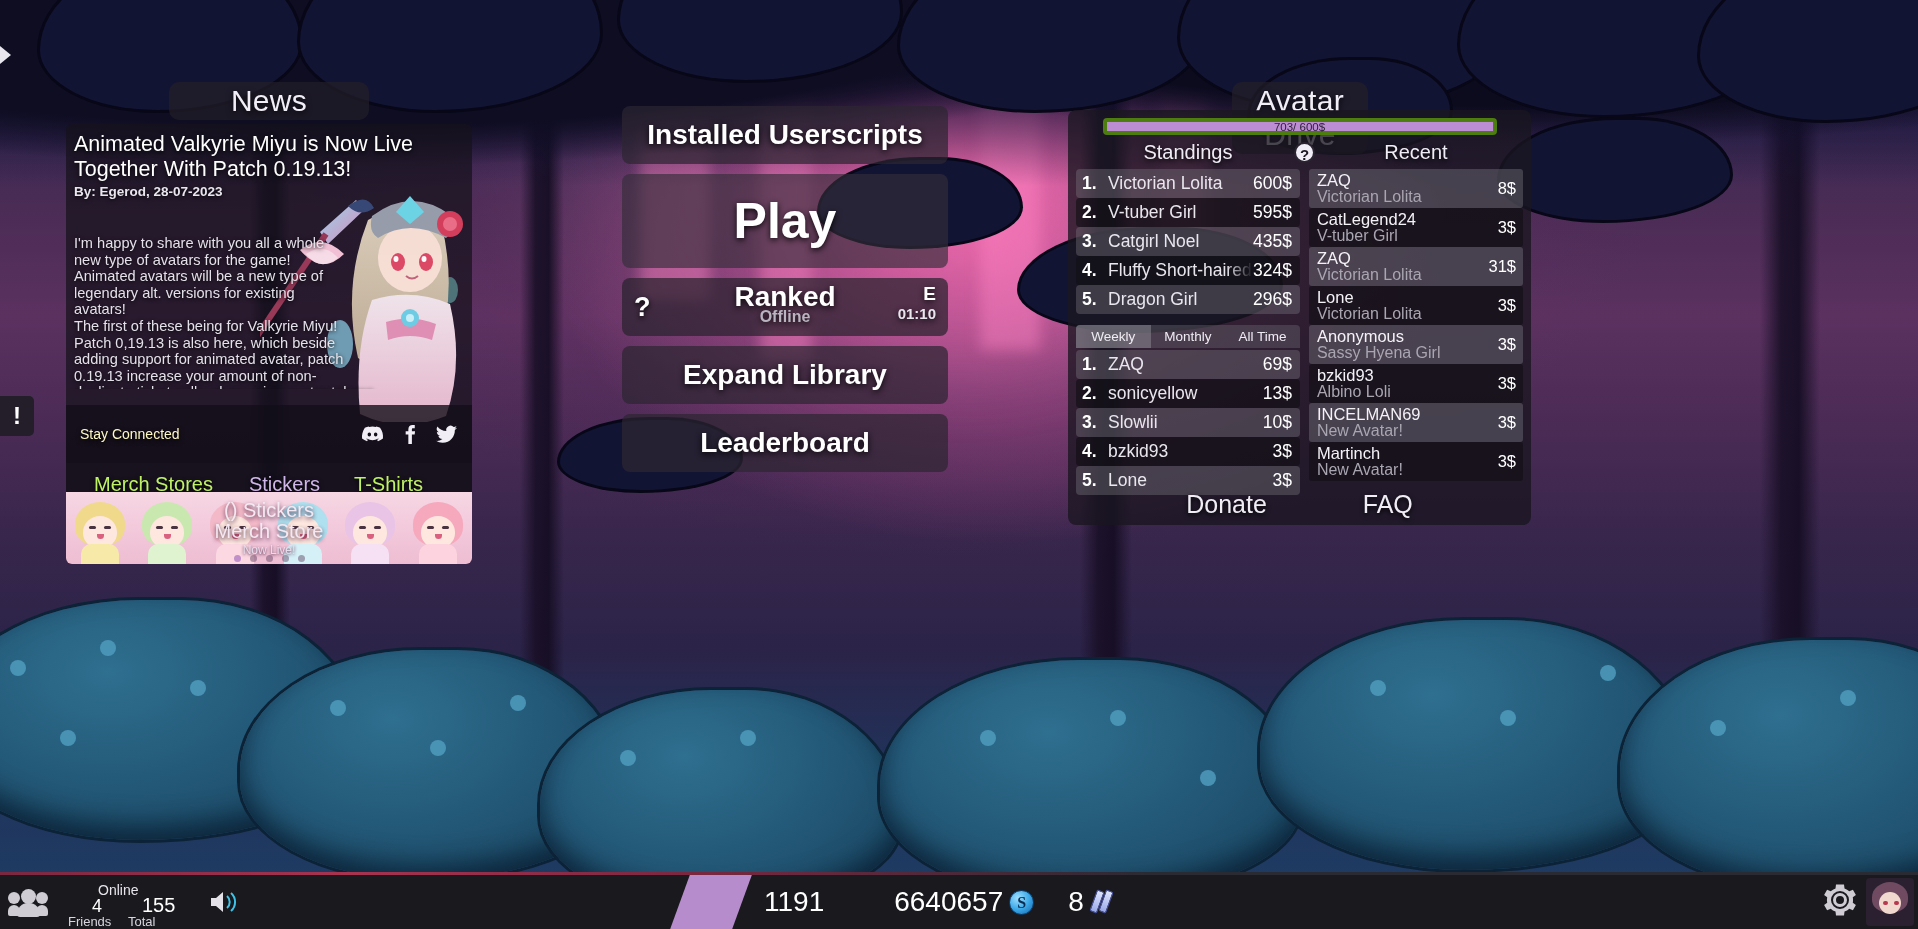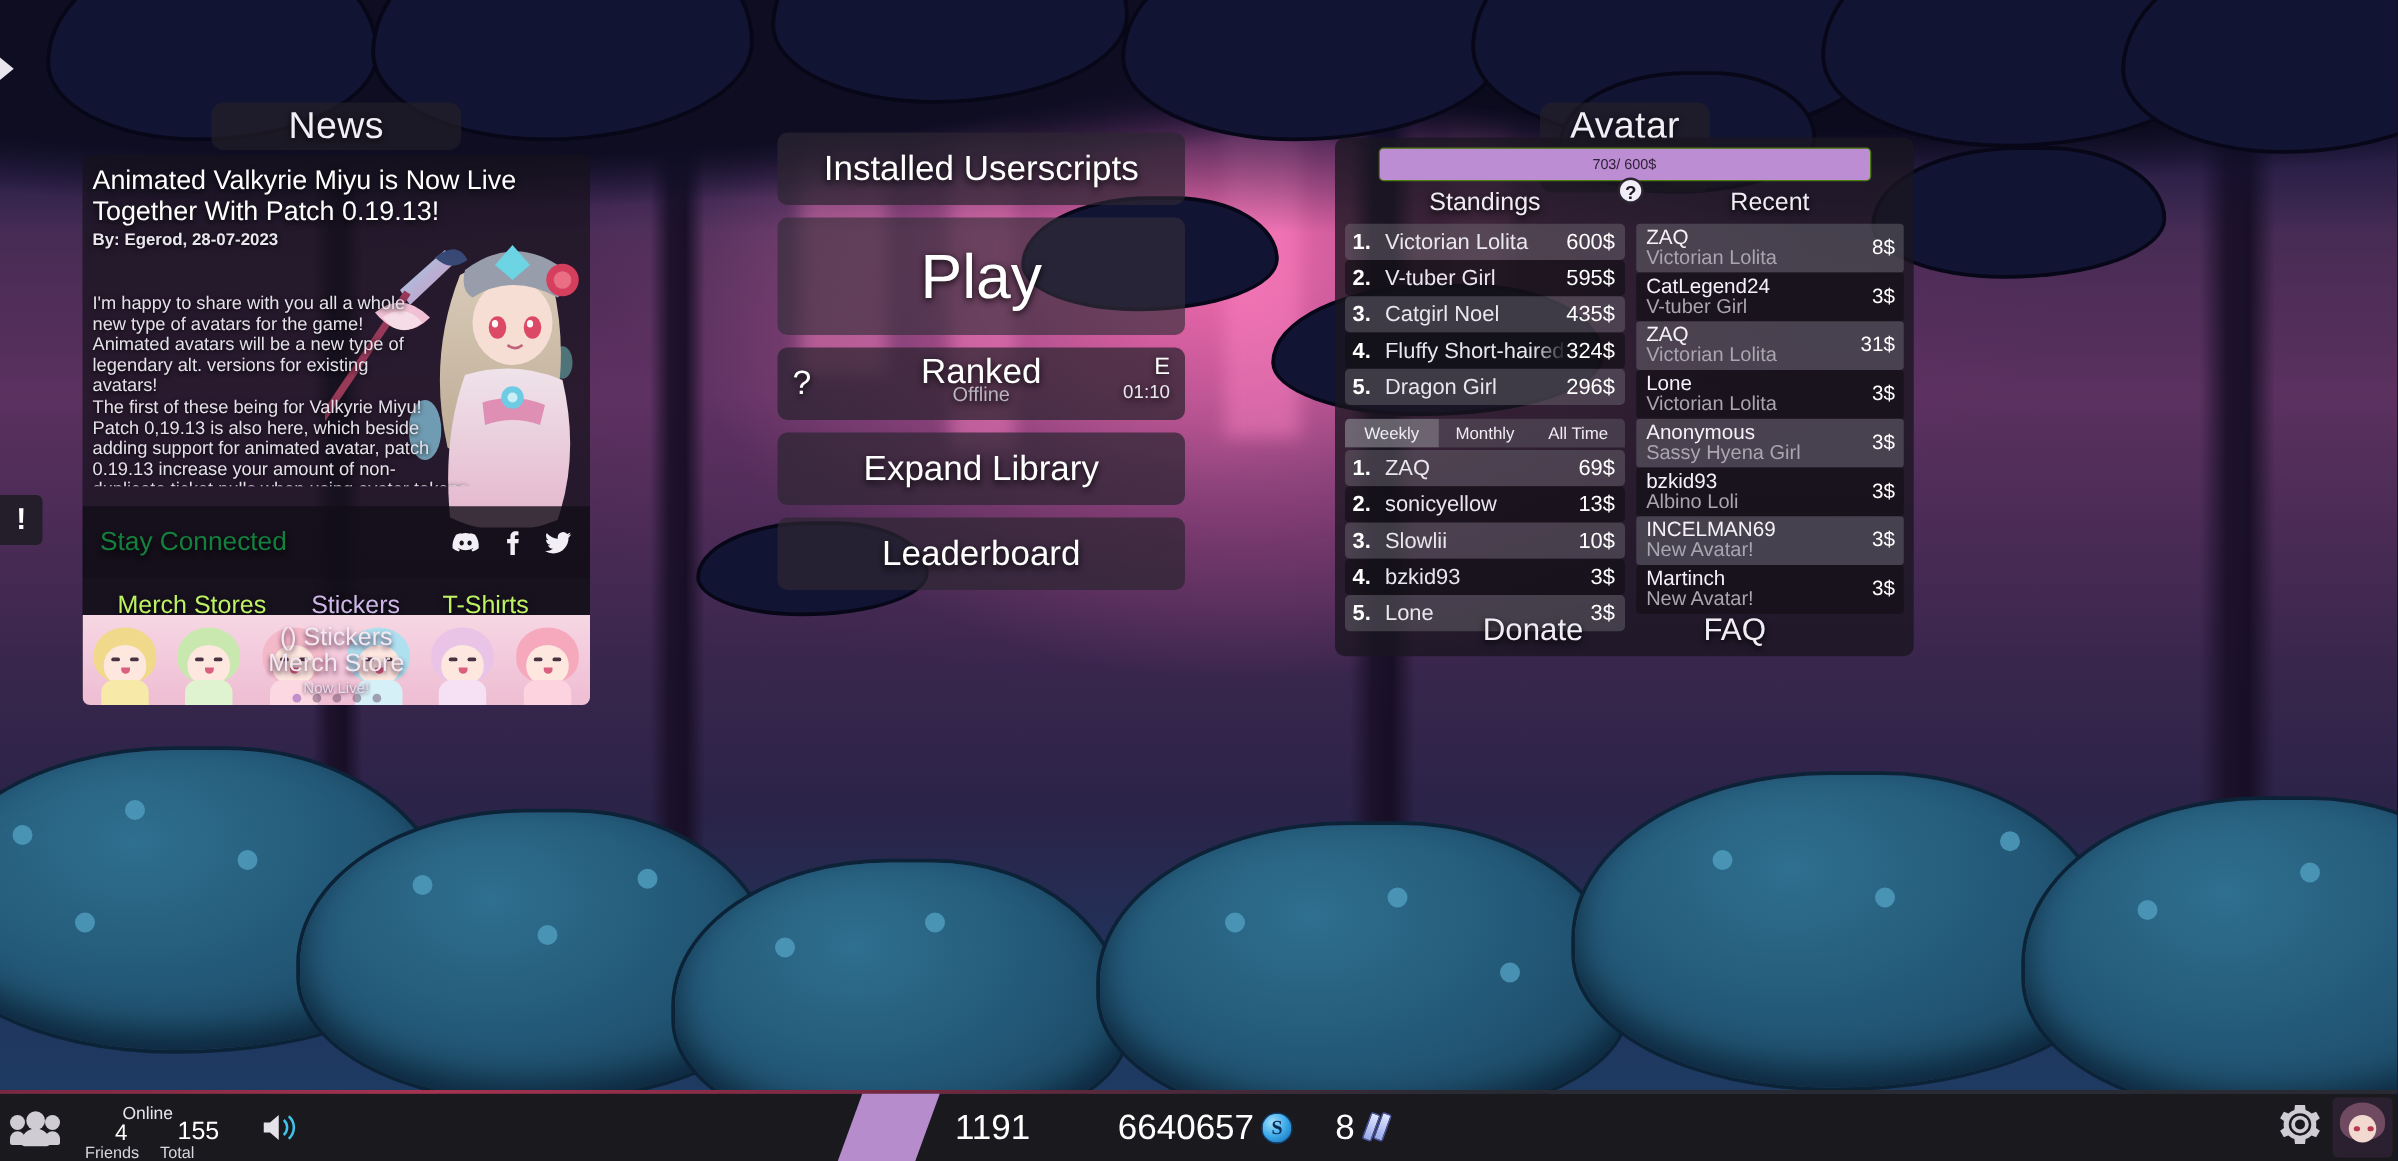--- a/index.html
+++ b/index.html
@@ -101,21 +101,21 @@
     text-shadow: 0 1px 4px rgba(0,0,0,.95);
     white-space: pre-line;
     max-height: 190px; overflow: hidden;
   }
   #stay-connected {
     position: absolute; left: 0; right: 0; top: 281px; z-index: 5;
     height: 58px;
     background: rgba(18,14,24,.80);
     display: flex; align-items: center; padding: 0 14px;
   }
-  #sc-label { color: #15803d; font-size: 21px; text-shadow: 0 2px 5px #000; }
+  #sc-label { color: #fef9c3; font-size: 14px; text-shadow: 0 2px 5px #000; }
   #sc-icons { margin-left: auto; display: flex; gap: 14px; align-items: center; }
   .sicon { width: 23px; height: 23px; fill: #f1eef6; display: block; }
   #link-row {
     position: absolute; left: 0; right: 0; top: 339px; z-index: 5;
     height: 42px; display: flex; align-items: center;
     background: rgba(18,14,24,.62);
   }
   #link-row a {
     color: #bef264; font-size: 20px; text-decoration: none;
     text-shadow: 0 2px 5px #000;
@@ -173,20 +173,21 @@
   
   #menu { position: absolute; left: 622px; top: 106px; width: 326px; }
   .mbtn {
     background: rgba(44,38,50,.72);
     border-radius: 8px;
     color: #fff;
     text-align: center;
     text-shadow: 0 2px 6px rgba(0,0,0,.9);
     cursor: pointer;
     user-select: none;
+    font-weight: bold;
   }
   #btn-userscripts { height: 58px; line-height: 58px; font-size: 28px; margin-bottom: 10px; }
   #btn-play {
     height: 94px; line-height: 94px; font-size: 50px; margin-bottom: 10px;
     background: rgba(52,45,58,.66);
   }
   #btn-ranked {
     position: relative; height: 58px; margin-bottom: 10px;
     background: rgba(40,35,46,.72);
   }
@@ -211,24 +212,24 @@
   #drive-title-pill {
     position: absolute; left: 1232px; top: 82px; width: 136px;
     padding: 2px 0; background: rgba(35,30,40,.72); border-radius: 10px;
   }
   #drive {
     position: absolute; left: 1068px; top: 110px; width: 463px; height: 415px;
     background: rgba(26,22,32,.78); border-radius: 8px;
     padding: 8px 8px 6px 8px;
   }
   #drive-progress {
-    position: relative; margin: 0 auto; width: 394px; height: 27px;
+    position: relative; margin: 0 auto; width: 394px; height: 17px;
     border-radius: 4px;
     background: #bd8dd4;
-    border: 1px solid #4d7c0f;
+    border: 4px solid #4d7c0f;
     display: flex; align-items: center; justify-content: center;
   }
   #drive-progress span { font-size: 11.5px; color: #2c2135; font-weight: 400; }
   #drive-cols { display: flex; margin-top: 6px; }
   #col-left { width: 228px; }
   #col-right { width: 218px; margin-left: 9px; }
   .col-head { position: relative; height: 28px; }
   .col-head .ch-txt {
     text-align: center; color: #f0ecf5; font-size: 20px;
     text-shadow: 0 2px 5px #000;

